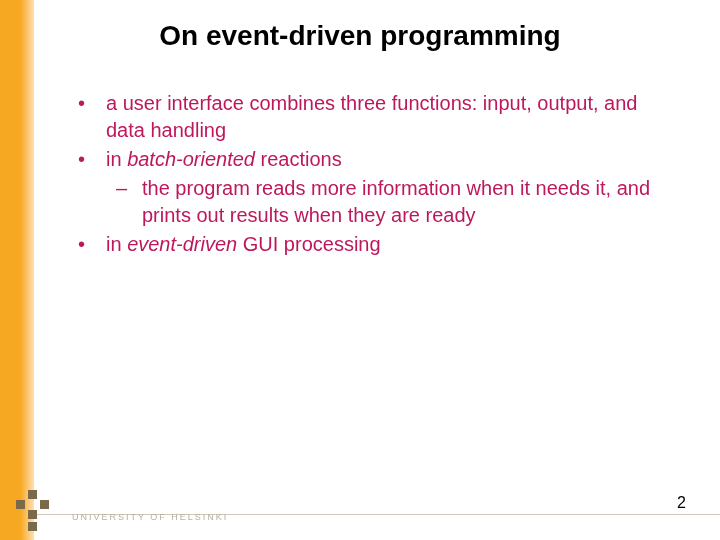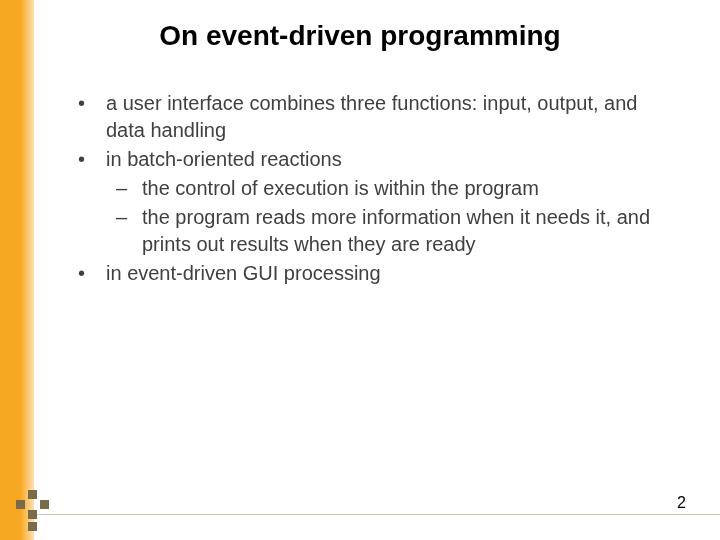--- a/index.html
+++ b/index.html
@@ -28,21 +28,21 @@
   .title {
     text-align: center;
     font-size: 28px;
     font-weight: bold;
     color: #000;
     margin-bottom: 38px;
     margin-left: -30px;
   }
   .bullets {
     font-size: 20px;
-    color: #404040;
+    color: #be185d;
     line-height: 1.35;
   }
   .l1 {
     position: relative;
     padding-left: 36px;
     margin-bottom: 2px;
   }
   .l1::before {
     content: "•";
     position: absolute;
@@ -55,21 +55,21 @@
     padding-left: 72px;
     margin-bottom: 2px;
   }
   .l2::before {
     content: "–";
     position: absolute;
     left: 46px;
     top: 0;
     font-size: 20px;
   }
-  .ital { }
+  .ital { font-style: italic; }
   .footer {
     position: absolute;
     left: 0;
     bottom: 0;
     width: 720px;
     height: 48px;
   }
   .footer-line {
     position: absolute;
     left: 34px;
@@ -114,32 +114,32 @@
 
 <div class="content">
   <div class="title">On event-driven programming</div>
 
   <div class="bullets">
     <div class="l1">a user interface combines three functions: input, output, and data handling</div>
 
     <div class="l1">
       <span>in </span><span class="ital">batch-oriented</span><span> reactions</span>
     </div>
-    <div class="l2">the control of execution is within the program</div>
     <div class="l2">the program reads more information when it needs it, and prints out results when they are ready</div>
 
     <div class="l1">
       <span>in </span><span class="ital">event-driven</span><span> GUI processing</span>
     </div>
   </div>
 </div>
 
 <div class="footer">
   <div class="footer-line"></div>
   <div class="logo">
     <div class="sq" style="left:18px; top:2px;"></div>
     <div class="sq" style="left:6px; top:12px;"></div>
     <div class="sq" style="left:30px; top:12px;"></div>
     <div class="sq" style="left:18px; top:22px;"></div>
     <div class="sq" style="left:18px; top:34px;"></div>
   </div>
+  <div class="uni-text">UNIVERSITY OF HELSINKI</div>
   <div class="page-num">2</div>
 </div>
 
 </body></html>

